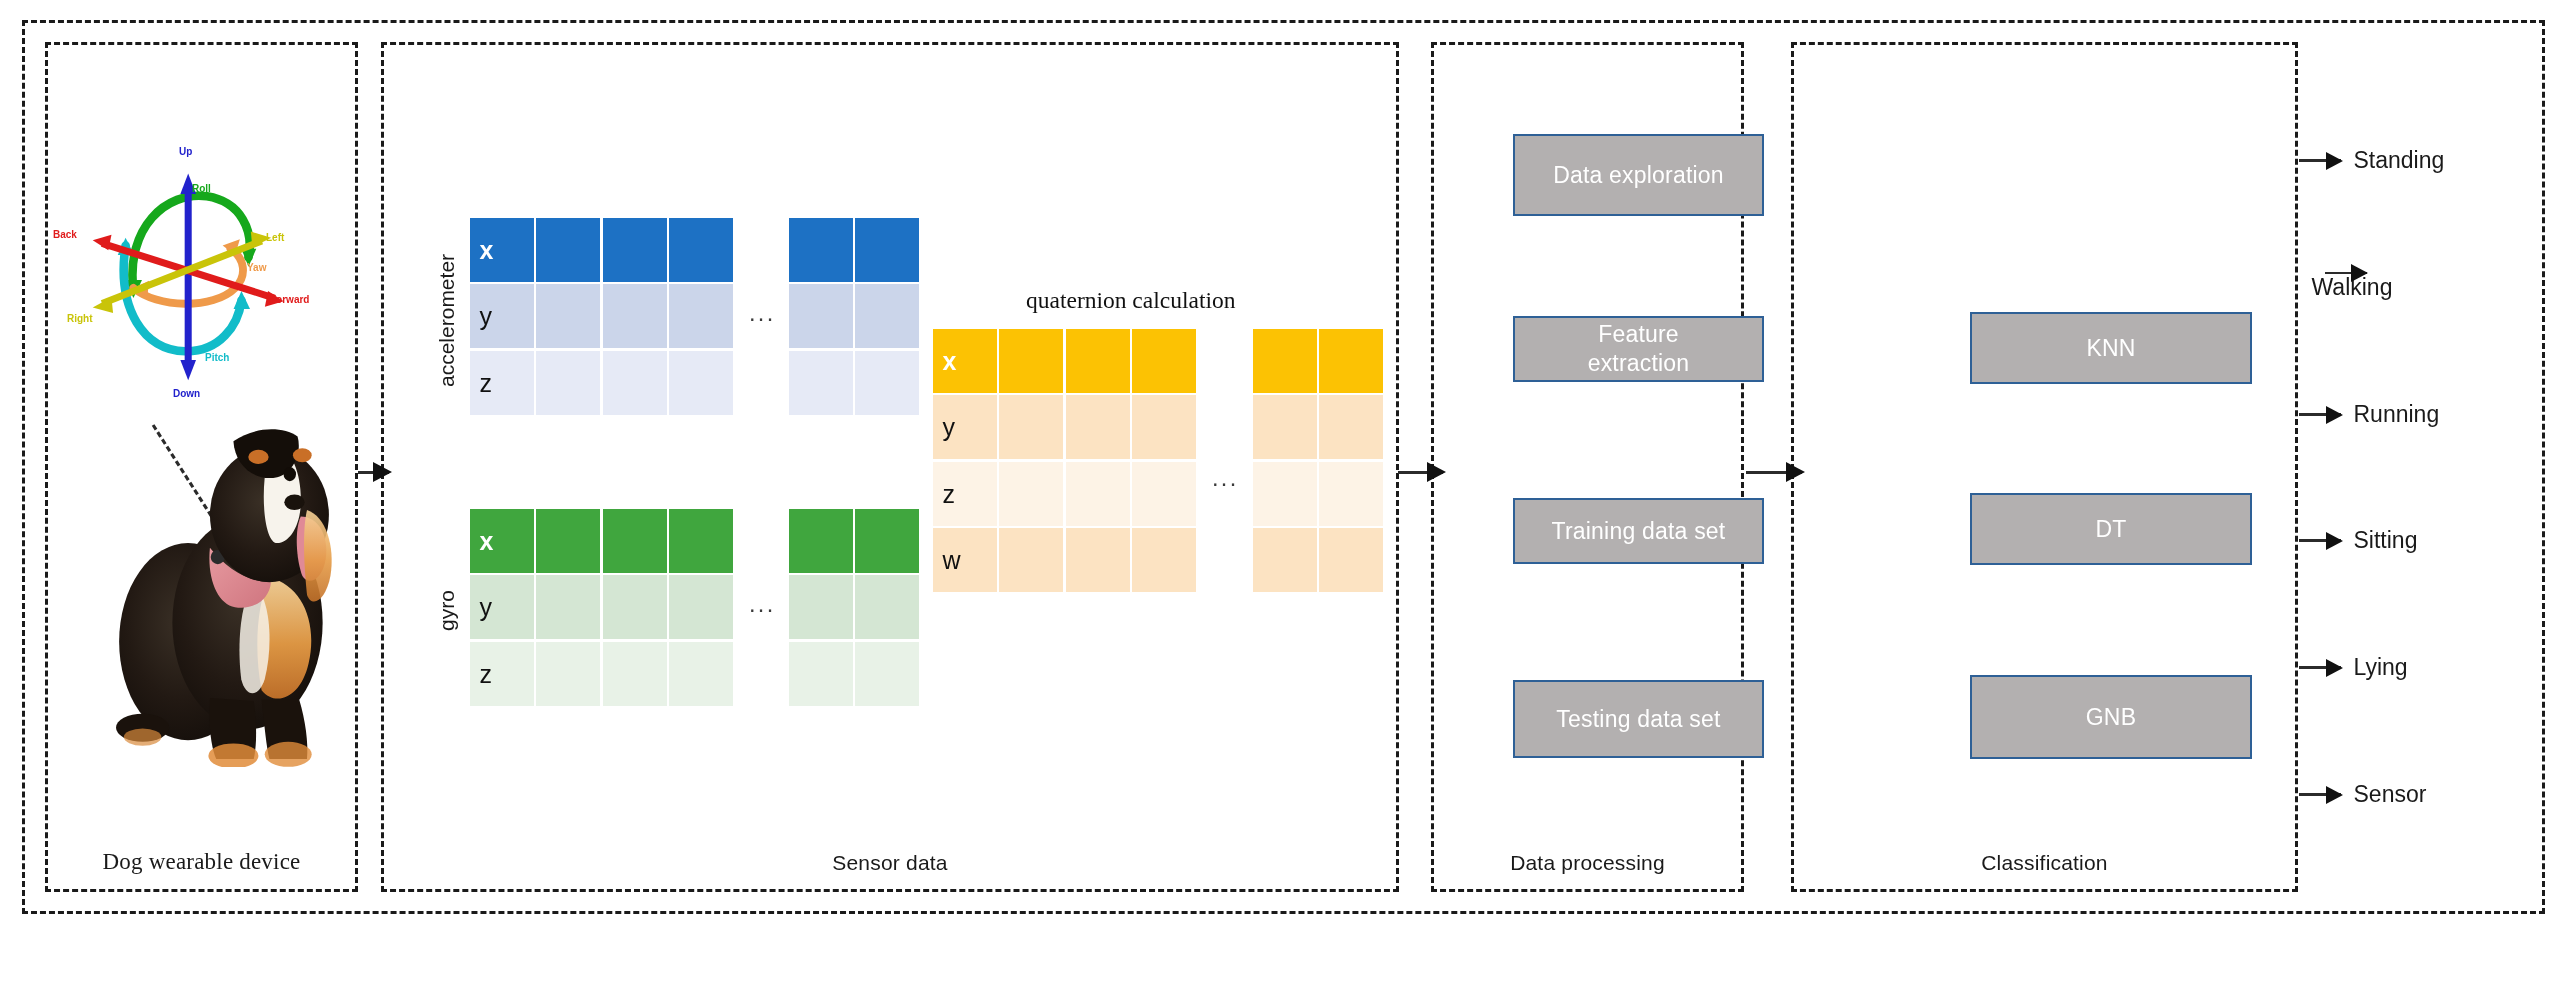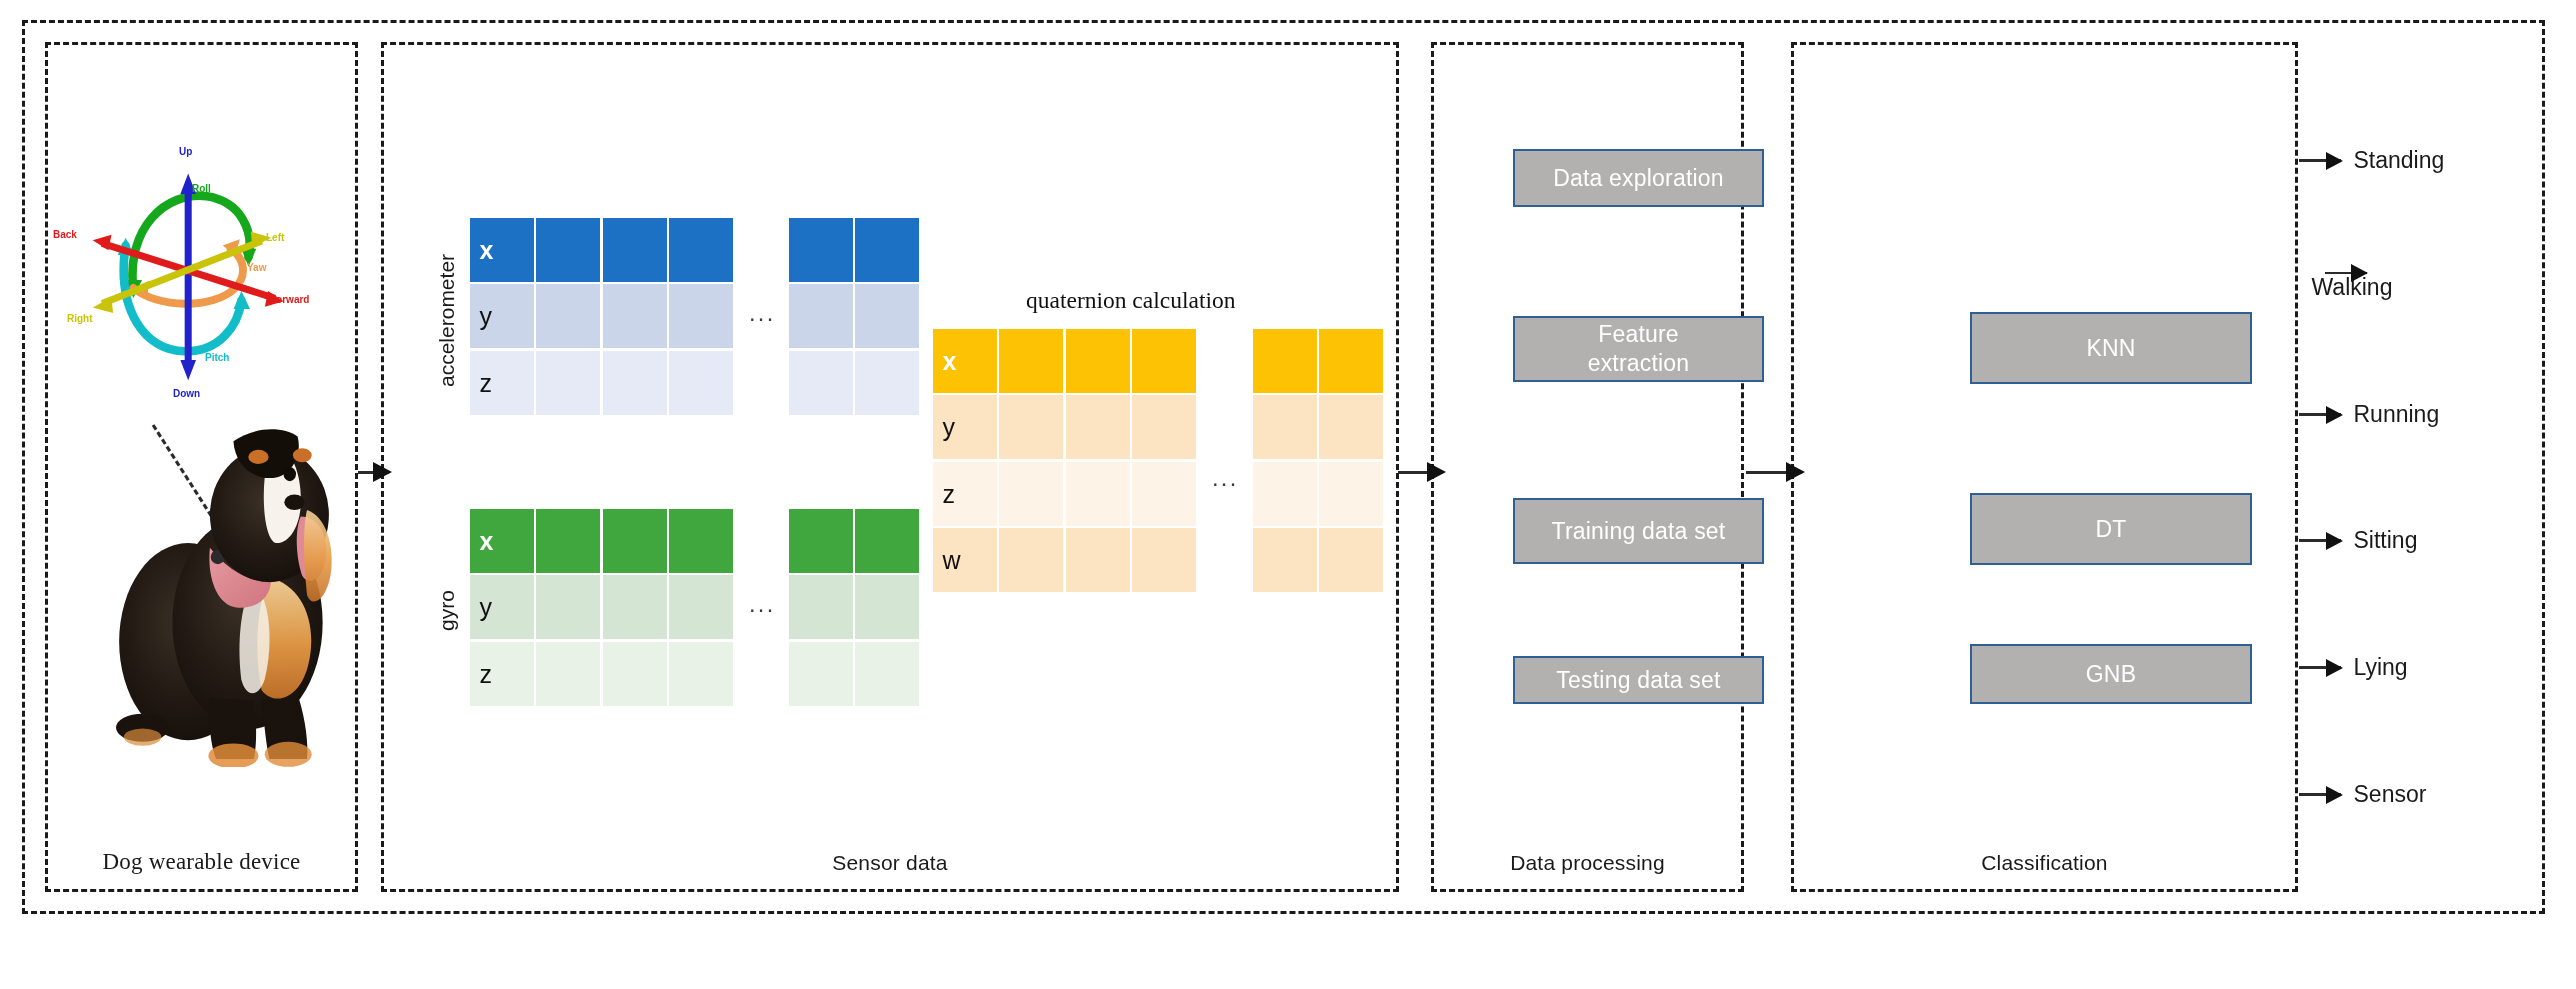--- a/index.html
+++ b/index.html
@@ -417,31 +417,31 @@
         <div class="cell" style="background: rgb(253, 243, 230);"></div>
         <div class="cell" style="background: rgb(253, 243, 230);"></div>
         <div class="cell" style="background: rgb(252, 227, 194);"></div>
         <div class="cell" style="background: rgb(252, 227, 194);"></div>
       </div>
   </div>
 
   <div class="stage" id="stage-process">
     <div class="stage-caption">Data processing</div>
   </div>
-  <div class="proc-box" style="left:1513px; top:149px; width:251px; height:58px;">Data exploration</div>
+  <div class="proc-box" style="left:1513px; top:134px; width:251px; height:82px;">Data exploration</div>
   <div class="proc-box" style="left:1513px; top:316px; width:251px; height:66px;">Feature<br>extraction</div>
   <div class="proc-box" style="left:1513px; top:498px; width:251px; height:66px;">Training data set</div>
-  <div class="proc-box" style="left:1513px; top:656px; width:251px; height:48px;">Testing data set</div>
+  <div class="proc-box" style="left:1513px; top:680px; width:251px; height:78px;">Testing data set</div>
 
   <div class="stage" id="stage-classify">
     <div class="stage-caption">Classification</div>
   </div>
   <div class="proc-box" style="left:1970px; top:312px; width:282px; height:72px;">KNN</div>
   <div class="proc-box" style="left:1970px; top:493px; width:282px; height:72px;">DT</div>
-  <div class="proc-box" style="left:1970px; top:644px; width:282px; height:60px;">GNB</div>
+  <div class="proc-box" style="left:1970px; top:675px; width:282px; height:84px;">GNB</div>
 
   <div class="out-item" style="left:2299px; top:145px;">
     <span class="out-arrow"></span>
     <span class="out-label">Standing</span>
   </div>
   <div class="out-item" style="left:2299px; top:272px;flex-direction:column;">
     <span class="out-arrow"></span>
     <span class="out-label">Walking</span>
   </div>
   <div class="out-item" style="left:2299px; top:399px;">

